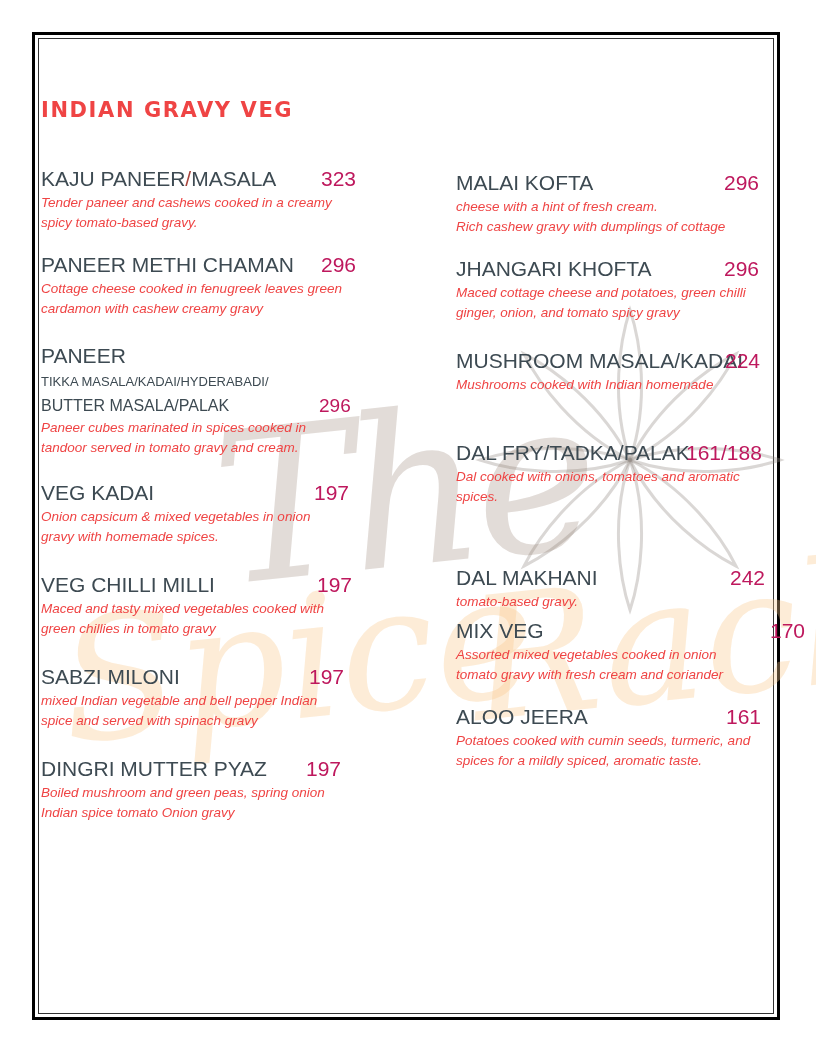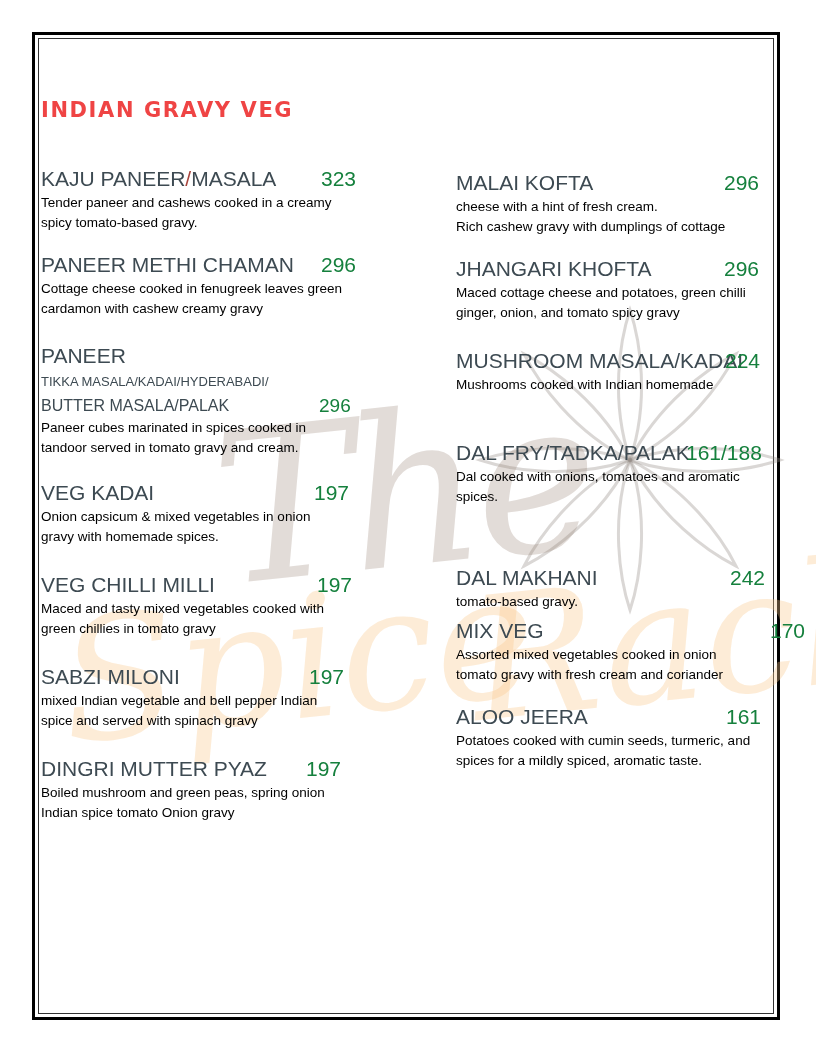--- a/index.html
+++ b/index.html
@@ -10,23 +10,23 @@
   .watermark { position: absolute; pointer-events: none; font-family: "DejaVu Serif", serif; font-style: italic; }
   .wm-the { left: 215px; top: 370px; font-size: 210px; color: rgba(150,130,115,0.28); letter-spacing: -8px; transform: rotate(-6deg); }
   .wm-spice { left: 60px; top: 560px; font-size: 170px; color: rgba(250,200,140,0.35); transform: rotate(-6deg); }
   .wm-rack { left: 470px; top: 540px; font-size: 170px; color: rgba(250,200,140,0.35); transform: rotate(-6deg); }
   .anise { position: absolute; left: 470px; top: 300px; width: 320px; height: 320px; pointer-events: none; }
 
   .heading { position: absolute; left: 41px; top: 98px; font-family: "DejaVu Sans", sans-serif; font-weight: bold; font-size: 21px; letter-spacing: 1.6px; color: #ef4444; margin: 0; }
 
   .item { position: absolute; width: 330px; }
   .name-row { position: relative; font-size: 21px; color: #3d4a52; line-height: 22px; white-space: nowrap; }
-  .name-row .price { position: absolute; top: 0; color: #15803d; }
+  .name-row .price { position: absolute; top: 0; color: #be185d; }
   .slash { color: #a8443c; }
-  .desc { font-size: 13.5px; color: #000000; line-height: 20px; margin-top: 3px; }
+  .desc { font-size: 13.5px; color: #ef4444; line-height: 20px; margin-top: 3px; font-style: italic; }
   .sub { font-size: 13px; color: #3d4a52; line-height: 26px; }
 </style>
 </head>
 <body>
 
 <div class="outer-border"></div>
 <div class="inner-border"></div>
 
 <svg class="anise" viewBox="-160 -160 320 320">
   <g fill="none" stroke="rgba(150,140,135,0.35)" stroke-width="3">

